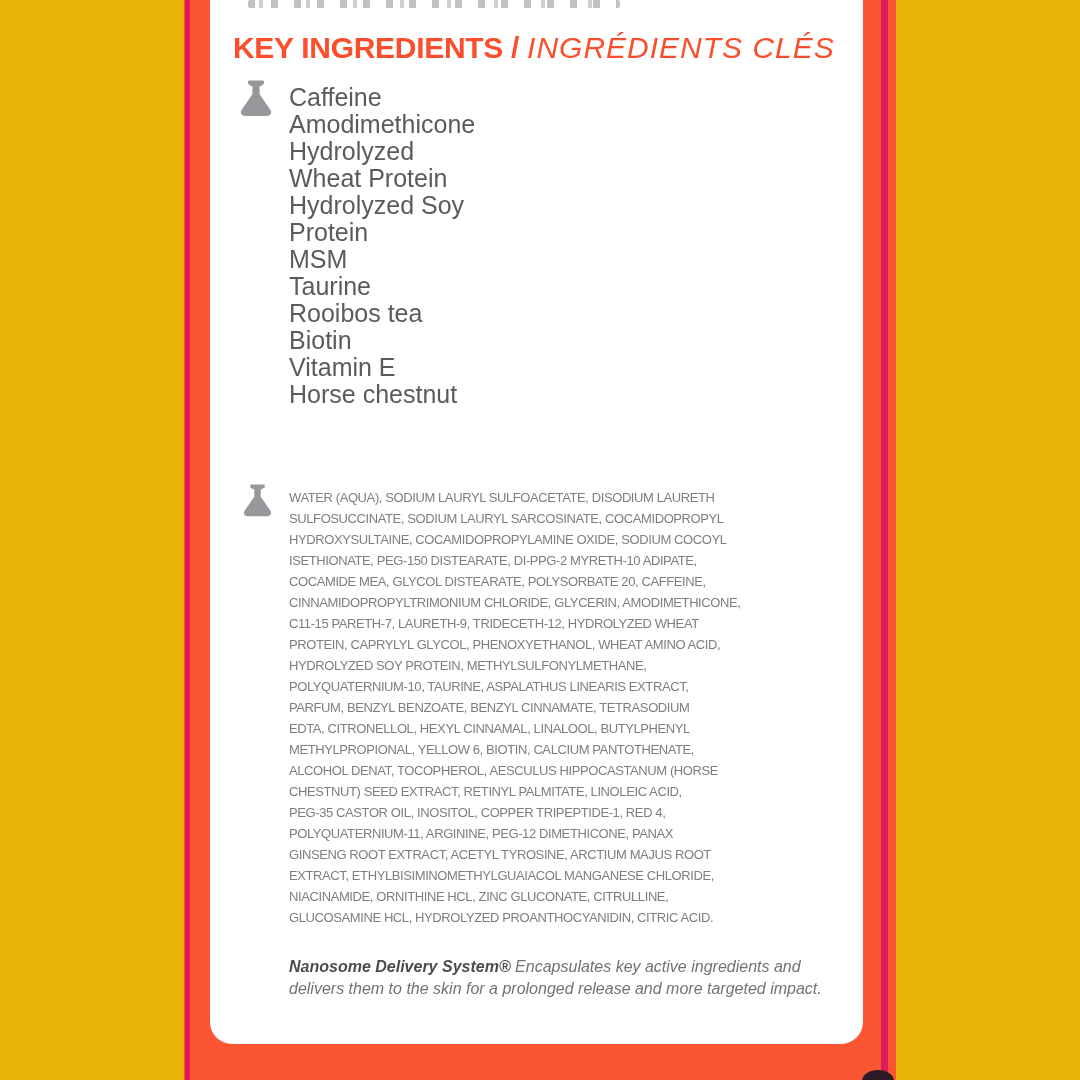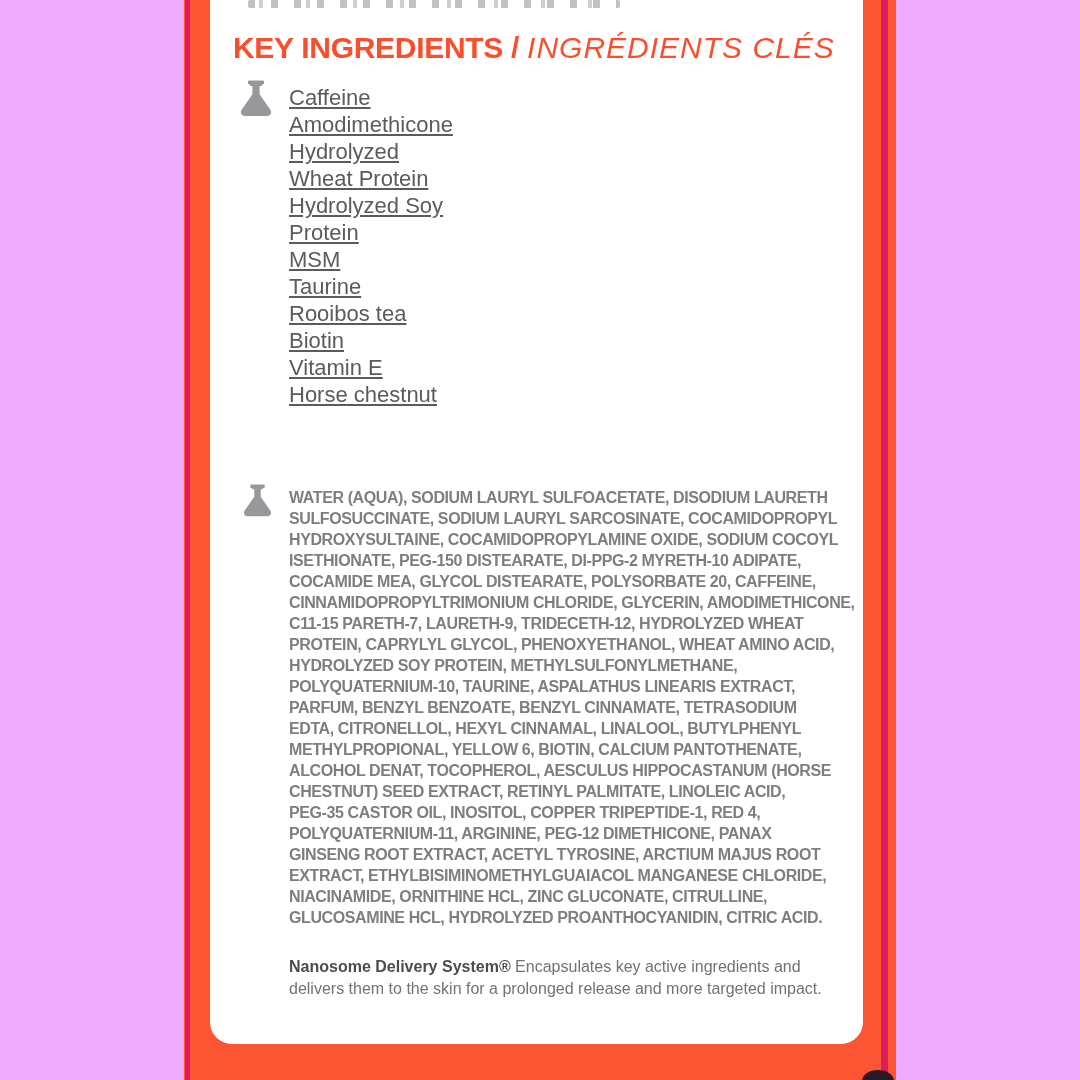--- a/index.html
+++ b/index.html
@@ -1,39 +1,39 @@
 <!DOCTYPE html>
 <html><head>
 <meta charset="utf-8">
 <style>
   html,body{margin:0;padding:0;background:#ffffff;}
-  #scene{position:relative;width:1080px;height:1080px;background:#f0abfc;overflow:hidden;
+  #scene{position:relative;width:1080px;height:1080px;background:#eab308;overflow:hidden;
          font-family:"Liberation Sans",sans-serif;}
   .label-frame{position:absolute;left:184px;top:0;width:712px;height:1080px;background:#FB5533;}
   .pinstripe{position:absolute;top:0;height:100%;background:#E2185A;}
   .pinstripe.left{left:1px;width:5px;}
   .pinstripe.right{left:697px;width:7px;background:#DC1C5E;}
   .card{position:absolute;left:26px;top:-26px;width:653px;height:1070px;background:#ffffff;
         border-radius:22px;}
   .cutoff-text{position:absolute;left:38px;top:26px;width:372px;height:8px;opacity:.7;
         border-radius:2px;
         background-image:repeating-linear-gradient(90deg,#A7A9AC 0 7px,transparent 7px 23px),
                          repeating-linear-gradient(90deg,transparent 0 11px,#B9BBBE 11px 15px,transparent 15px 47px);}
   .section-heading{position:absolute;left:23px;white-space:nowrap;color:#FA4E2D;font-size:30px;
         letter-spacing:-0.3px;}
   .section-heading .en{font-weight:bold;}
   .section-heading .sep{font-weight:bold;margin:0 8px;}
   .section-heading .fr{font-style:italic;font-weight:normal;letter-spacing:1px;}
   .flask{position:absolute;}
-  .key-col{position:absolute;white-space:pre-line;color:#5A5B5F;font-size:22px;text-decoration:underline;}
+  .key-col{position:absolute;white-space:pre-line;color:#5A5B5F;font-size:25px;}
   .key-col.left{left:79px;top:110px;line-height:27px;}
   .key-col.right{left:309px;top:108px;line-height:28.2px;}
   .inci{position:absolute;left:79px;top:513px;width:575px;white-space:pre-line;
-        color:#7C7E81;font-weight:bold;font-size:16px;line-height:21px;letter-spacing:-0.4px;}
-  .footnote{position:absolute;left:79px;top:982px;width:534px;font-size:16px;
+        color:#7C7E81;font-weight:normal;font-size:13px;line-height:21px;letter-spacing:-0.4px;}
+  .footnote{position:absolute;left:79px;top:982px;width:534px;font-size:16px;font-style:italic;
         color:#707276;line-height:21.5px;}
   .footnote .fn-title{font-weight:bold;color:#4B4C50;}
   .dark-blob{position:absolute;left:862px;top:1070px;width:32px;height:22px;background:#2D1927;
         border-radius:50%;}
 </style>
 </head>
 <body>
 
 <div id="scene">
 

